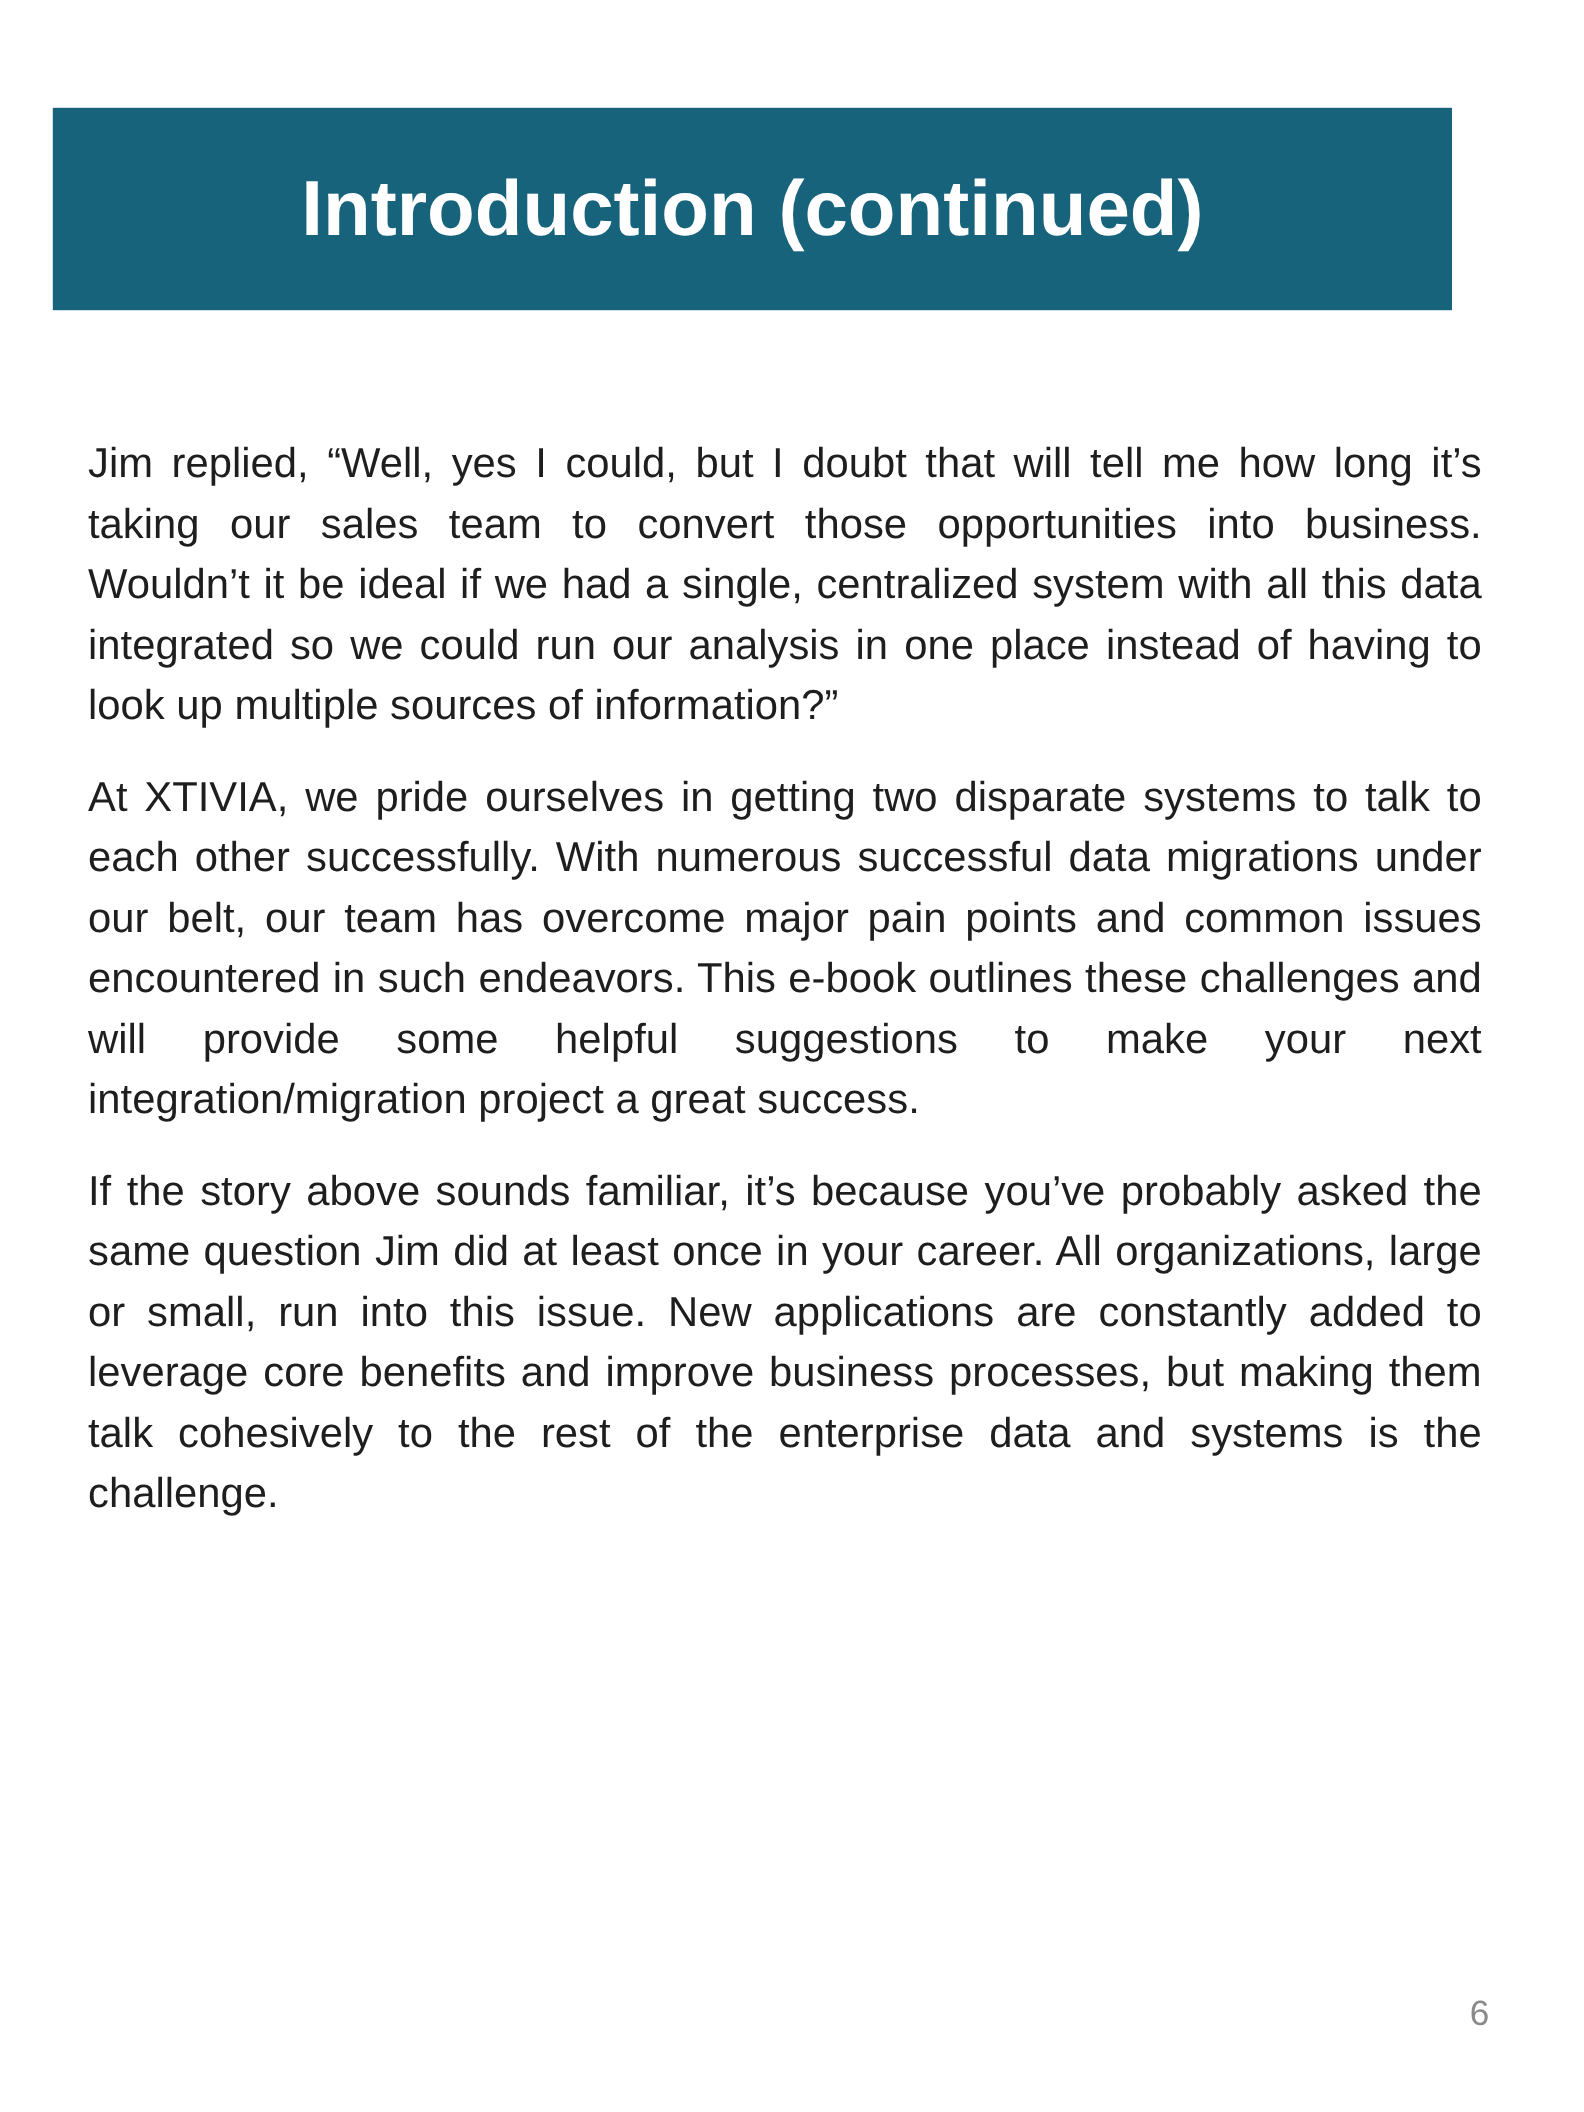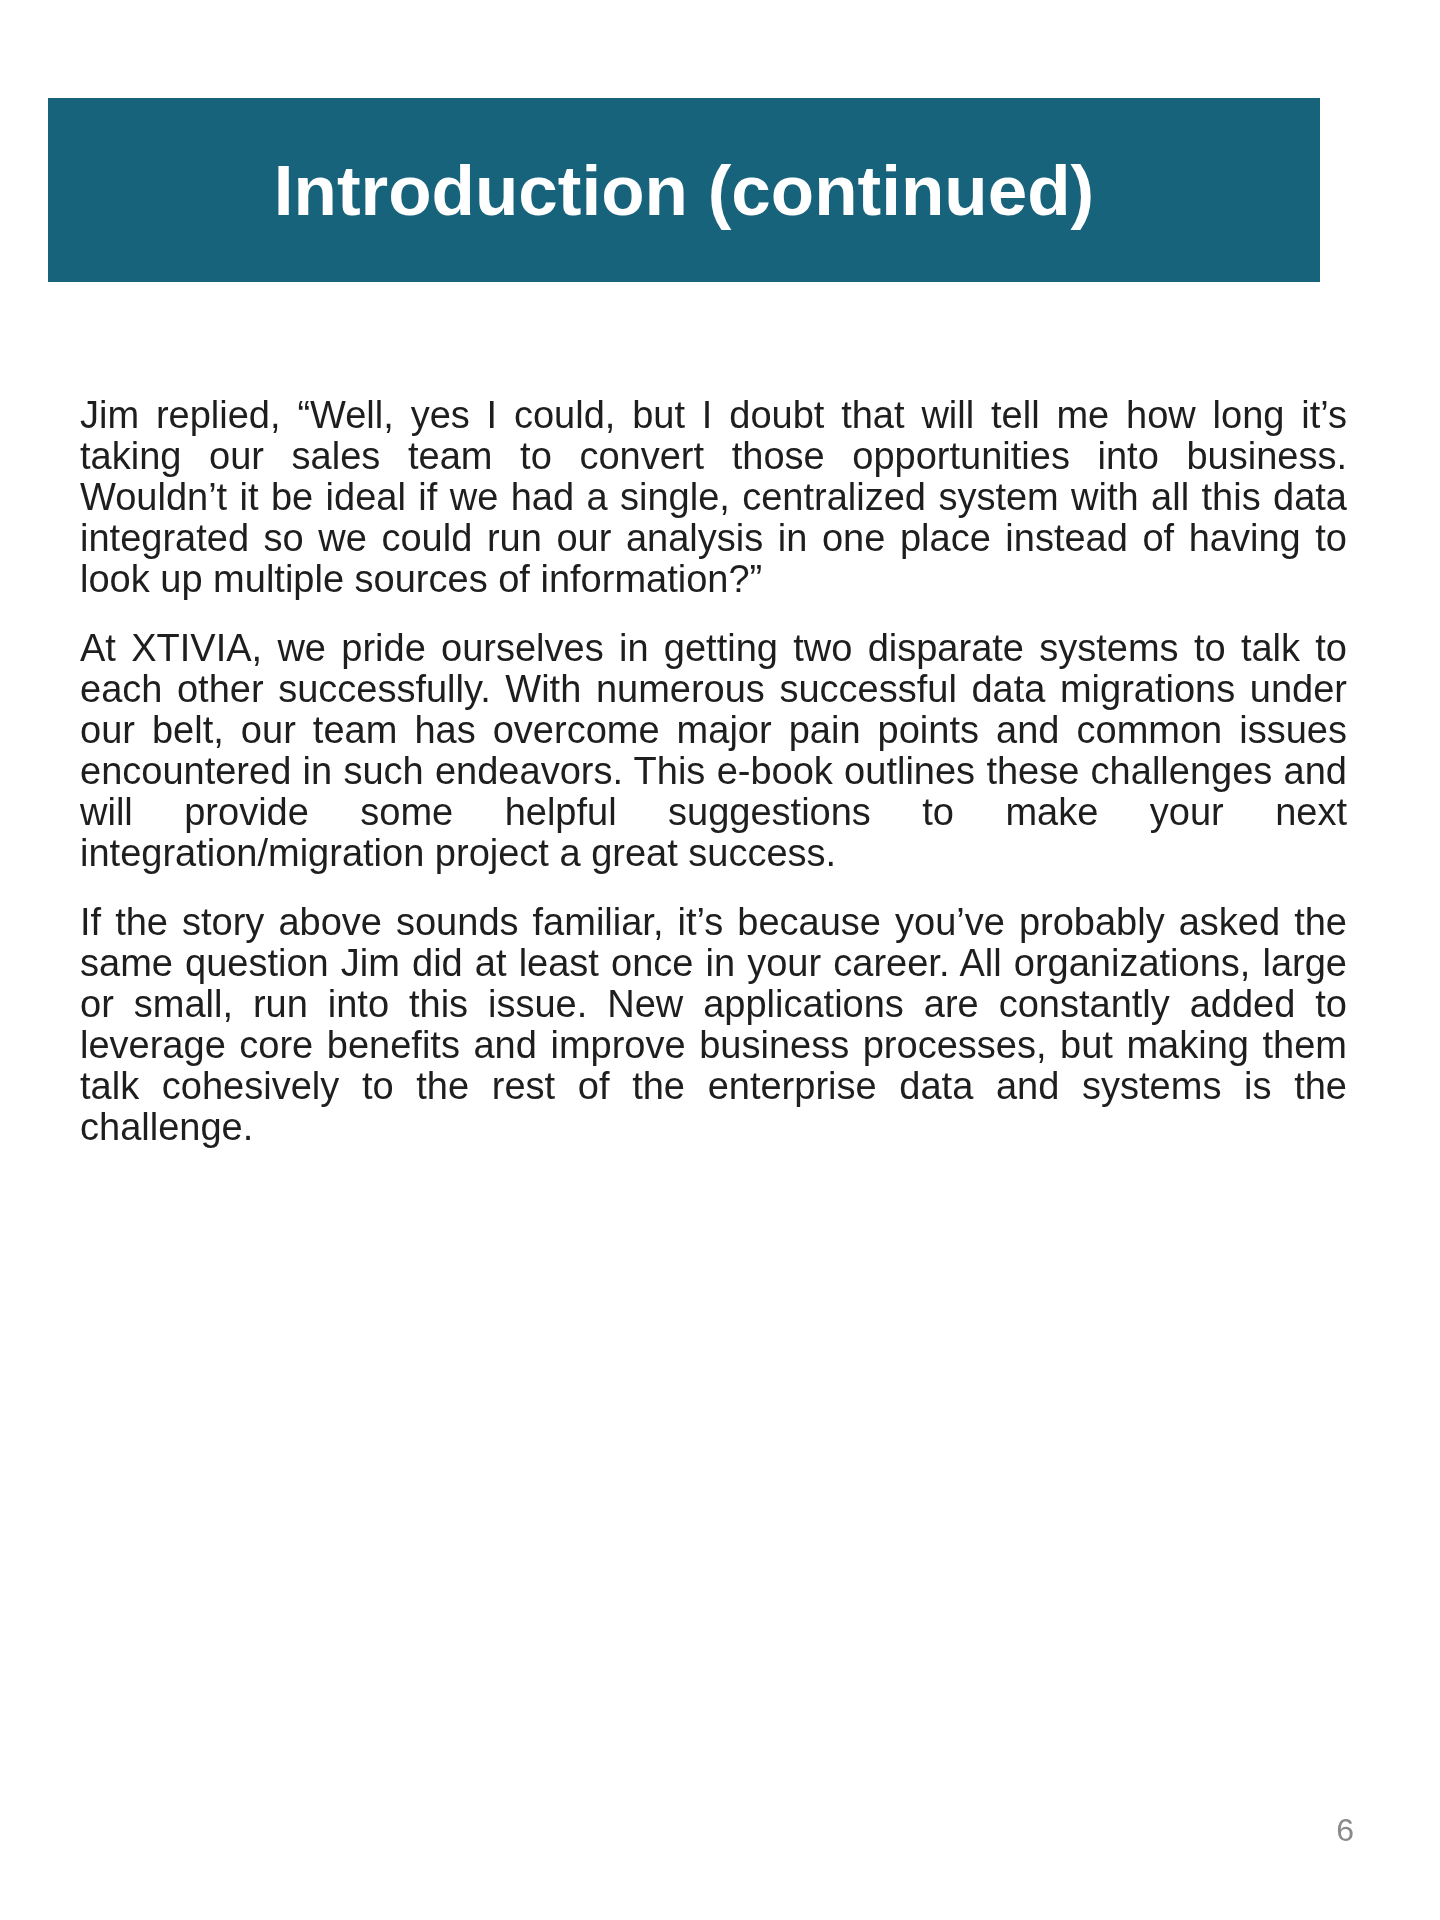--- a/index.html
+++ b/index.html
@@ -36,21 +36,21 @@
     white-space:nowrap;
   }
   .content{
     position:absolute;
     left:80px; top:395px;
     width:1267px;
   }
   .content p{
     margin:0 0 28px 0;
     font-size:38px;
-    line-height:41px;
+    line-height:55px;
     color:var(--body-text);
     text-align:justify;
   }
   .page-number{
     position:absolute;
     top:1812px;
     right:86px;
     font-size:32px;
     line-height:36px;
     color:var(--page-num);

